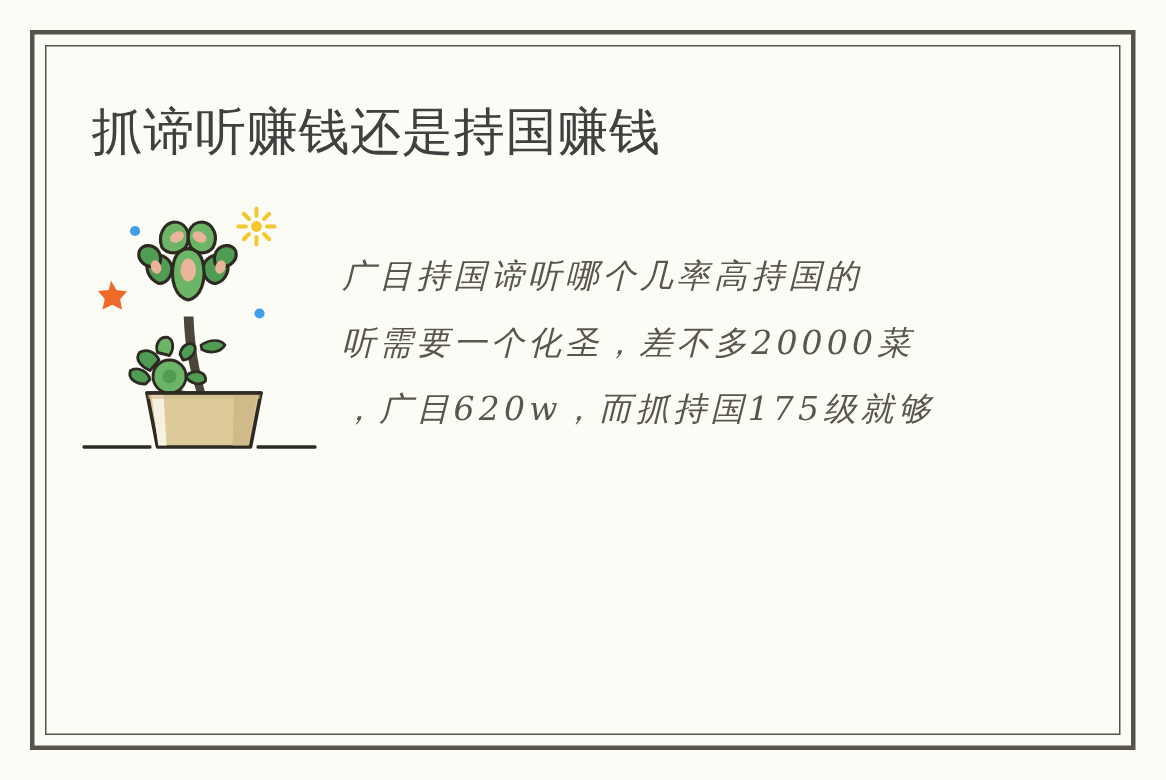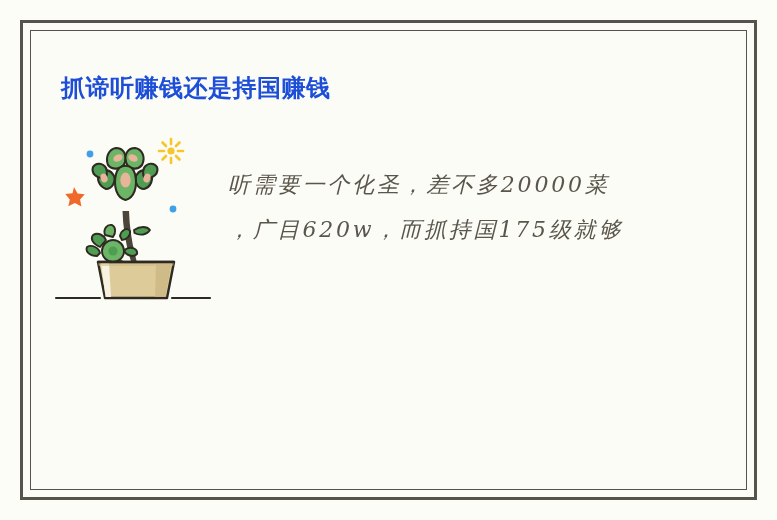--- a/index.html
+++ b/index.html
@@ -37,27 +37,27 @@
     left: 7px; top: 7px;
     right: 7px; bottom: 7px;
     border: 1px solid #56534a;
   }
 
   
   #title {
     position: absolute;
     left: 61px;
     top: 68px;
-    font-size: 24px;
+    font-size: 34px;
     line-height: 40px;
     letter-spacing: 0.5px;
-    color: #1d4ed8;
+    color: #404040;
     white-space: nowrap;
     font-family: "DejaVu Sans", "Liberation Sans", sans-serif;
-    font-weight: 700;
+    font-weight: 400;
   }
 
   
   #illustration {
     position: absolute;
     left: 52px;
     top: 132px;
     width: 170px;
     height: 175px;
   }
@@ -180,17 +180,18 @@
         <path d="M46 130 L122 130 L121.2 134 L46.8 134 z" fill="#cdb985" opacity="0.55"></path>
       </g>
       <g>
         <path d="M46 130 L122 130" stroke="#2e2a22" stroke-width="2.4" stroke-linecap="round" fill="none"></path>
       </g>
 
     </svg>
   </div>
 
   <div id="bodytext">
+    <div class="bodyline">广目持国谛听哪个几率高持国的</div>
     <div class="bodyline">听需要一个化圣，差不多20000菜</div>
     <div class="bodyline">，广目620w，而抓持国175级就够</div>
   </div>
 
 </div>
 
 </body></html>

